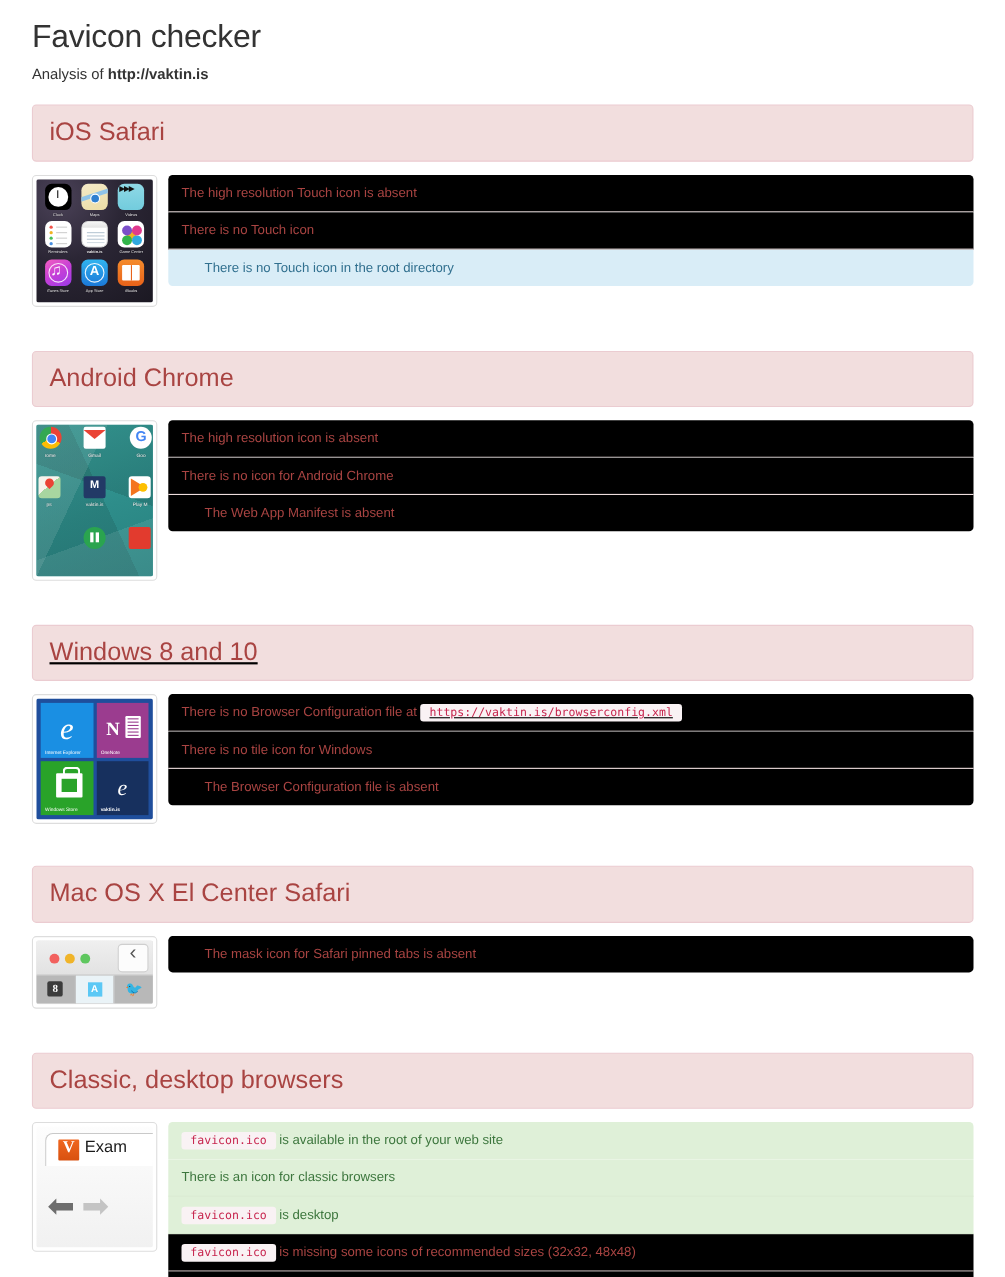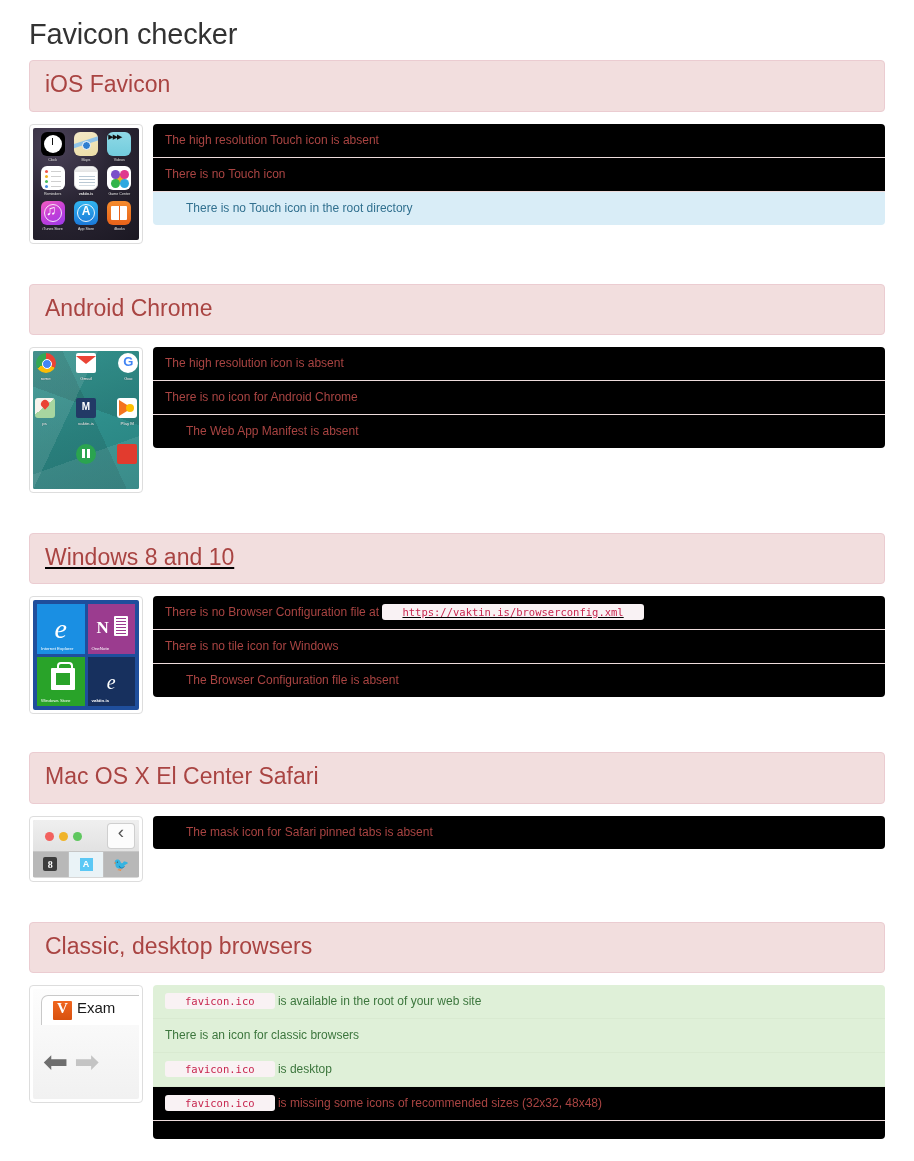--- a/index.html
+++ b/index.html
@@ -74,21 +74,21 @@
   .alert-danger  { background: #000000; color: #a94442; border-bottom: 1px solid #eddcdc; }
   .alert-info    { background: #d9edf7; color: #31708f; border-bottom: 1px solid #d2e7f1; }
   .alert-success { background: #dff0d8; color: #3c763d; border-bottom: 1px solid #d9ead1; }
   .alert-row:last-child { border-bottom: none; padding-left: 33px; }
 
   code.tag {
     font-family: "DejaVu Sans Mono", "Liberation Mono", monospace;
     font-size: 10.5px;
     background: #f9f2f4;
     color: #c7254e;
-    padding: 2px 20px;
+    padding: 2px 8px;
     border-radius: 3px;
     white-space: nowrap;
   }
 
   
   .ios-bg {
     width: 106px; height: 112px;
     background:
       radial-gradient(circle at 20% 15%, #4b4258 0%, #2b2635 45%, #1b1822 100%);
     position: relative;
@@ -275,23 +275,26 @@
   .arrow.back { color:#6e6e6e; }
   .arrow.fwd { color:#c4c4c4; }
 </style>
 </head>
 <body>
 
 <div class="page">
 
   <h1 class="page-title">Favicon checker</h1>
 
+  <div class="subtitle">
+    <span>Analysis of </span><b>http://vaktin.is</b>
+  </div>
 
   <div class="section">
-    <div class="section-header">iOS Favicon</div>
+    <div class="section-header">iOS Safari</div>
     <div class="section-body">
 
       <div class="preview">
         <div class="preview-inner">
           <div class="ios-bg">
             <div class="ios-grid">
               <div class="ios-app">
                 <div class="ios-ico ic-clock"></div>
                 <div class="ios-lbl">Clock</div>
               </div>

